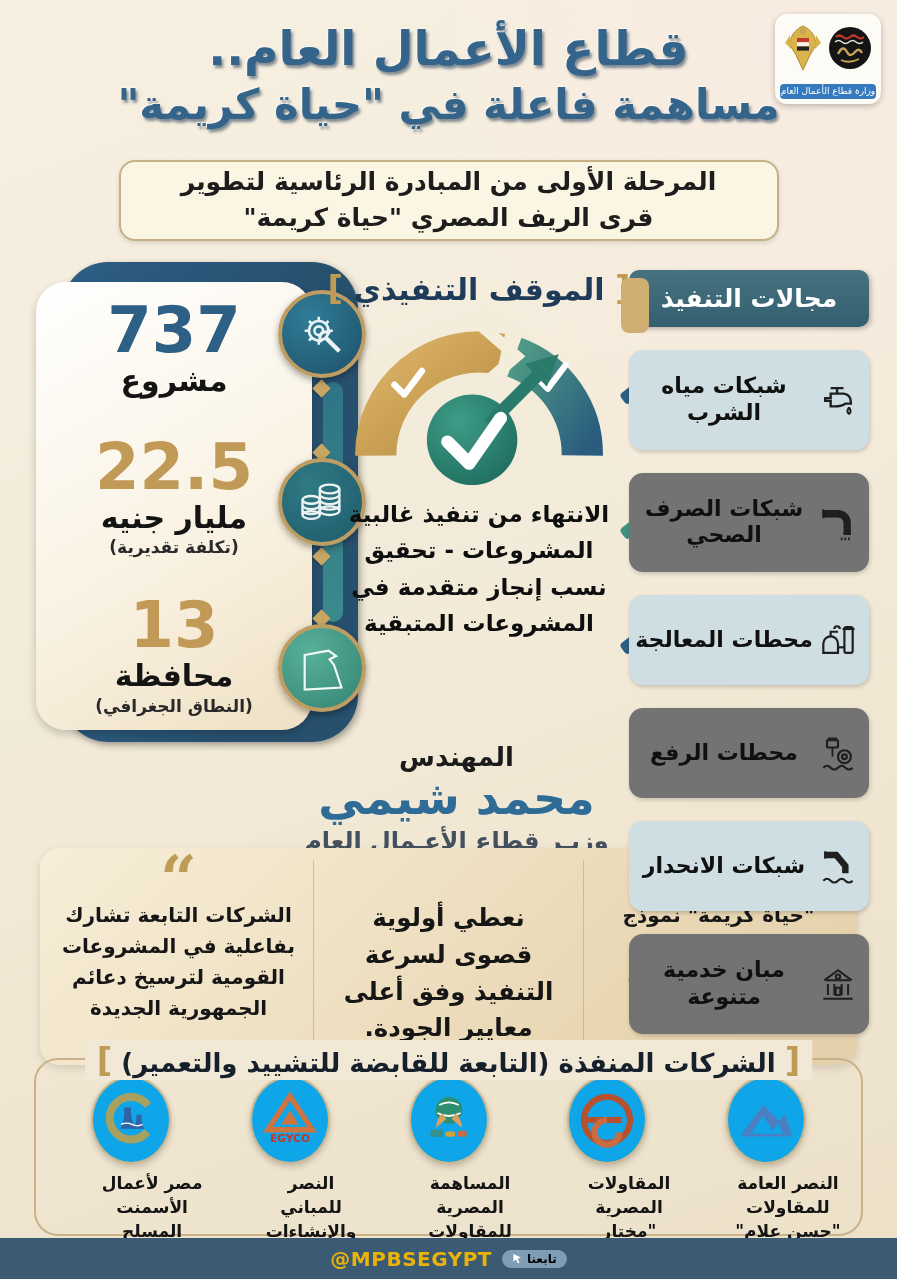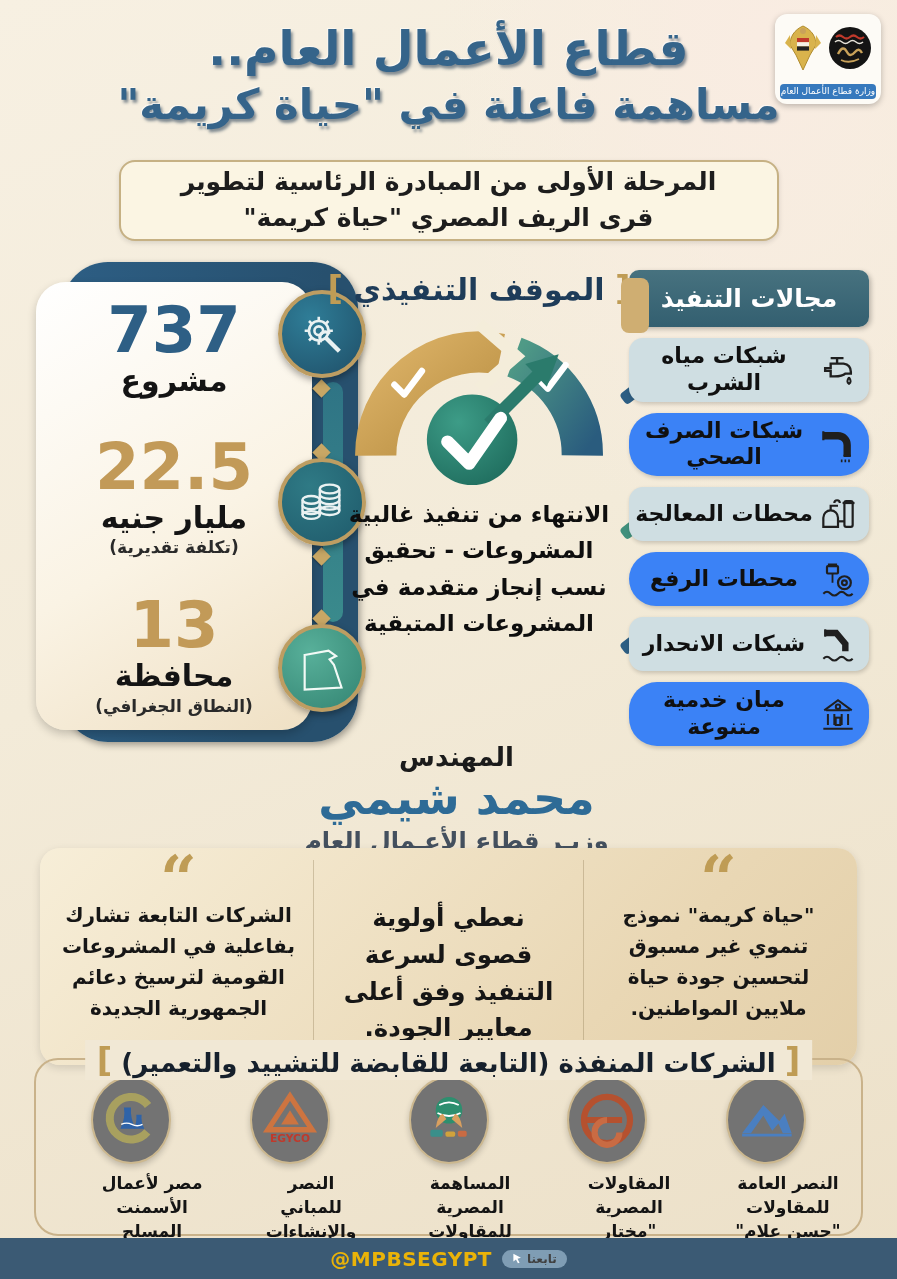--- a/index.html
+++ b/index.html
@@ -70,25 +70,25 @@
   .exec-desc { width:292px; margin:2px auto 0; font-size:23px; font-weight:bold;
     color:#0e0e0e; line-height:1.58; }
 
   
   .fields { position:absolute; left:629px; top:10px; width:240px; }
   .fields-header { position:relative; background:linear-gradient(180deg,#47727f,#335f70);
     border-radius:10px; padding:14px 4px; text-align:center; color:#fff; font-size:25px;
     font-weight:bold; box-shadow:2px 2px 5px rgba(0,0,0,.25); z-index:1; }
   .fields-header::before { content:""; position:absolute; left:-8px; top:8px; bottom:-6px;
     width:28px; background:#cfae72; border-radius:8px; z-index:-1; }
-  .field-item { position:relative; margin-top:11px; border-radius:14px; padding:5px 6px;
+  .field-item { position:relative; margin-top:23px; border-radius:14px; padding:23px 6px;
     display:flex; align-items:center; min-height:48px; box-shadow:1px 2px 4px rgba(0,0,0,.18);
     z-index:1; }
   .fi-blue { background:#cfdee2; }
-  .fi-tan  { background:#3b82f6;border-radius:28px; }
+  .fi-tan  { background:#737373; }
   .fi-icon { width:50px; flex:0 0 50px; display:flex; justify-content:center; }
   .fi-label { flex:1; text-align:center; font-size:22px; font-weight:bold; color:#101010;
     line-height:1.22; }
   .acc { position:absolute; left:-10px; width:38px; height:13px; border-radius:4px;
     transform:rotate(-38deg); z-index:0; }
   .acc1 { top:112px; background:#2d5e83; }
   .acc2 { top:247px; background:#41907c; }
   .acc3 { top:362px; background:#2d5e83; }
 
   
@@ -110,30 +110,30 @@
   .q-mid .q-text { font-size:24.5px; line-height:1.5; }
 
   
   .companies { position:absolute; top:1058px; left:34px; right:34px; height:178px;
     border:2px solid #c9b28a; border-radius:24px; padding:16px 6px 6px; }
   .c-title { position:absolute; top:-20px; left:50%; transform:translateX(-50%);
     background:#f1e8d5; padding:0 12px; font-size:26px; font-weight:bold; color:#16202c;
     white-space:nowrap; }
   .c-row { display:flex; justify-content:space-between; padding:0 14px; }
   .comp { width:19%; text-align:center; }
-  .comp-logo { width:80px; height:88px; margin:0 auto; background:#737373;
+  .comp-logo { width:80px; height:88px; margin:0 auto; background:#0ea5e9;
     border:2px solid #ccb88f; border-radius:50%; box-shadow:0 3px 6px rgba(0,0,0,.2);
     display:flex; align-items:center; justify-content:center; overflow:hidden; }
   .comp-name { margin-top:8px; font-size:17px; font-weight:bold; color:#141414; line-height:1.4;margin-left:43px; }
 
   
   .footer { position:absolute; left:0; right:0; bottom:0; height:41px; background:#3b5a74;
     display:flex; align-items:center; justify-content:center; gap:10px; z-index:8; }
   .handle { color:#eab308; font-size:20px; font-weight:bold; letter-spacing:.5px; direction:ltr; }
-  .follow { background:#7f9db4; color:#404040; font-size:12px; font-weight:bold;
+  .follow { background:#7f9db4; color:#000000; font-size:12px; font-weight:bold;
     border-radius:11px; padding:2px 10px; display:flex; align-items:center; gap:4px; }
 </style>
 </head>
 <body>
 
 <div class="ministry-logo">
   <div class="emblems">
     <svg width="48" height="48" viewBox="0 0 48 48">
       <circle cx="24" cy="24" r="21" fill="#141414"></circle>
       <path d="M10 13 q3.5 -3 7 0 t7 0 t7 0 t7 0" stroke="#c0392b" stroke-width="2.2" fill="none"></path>

